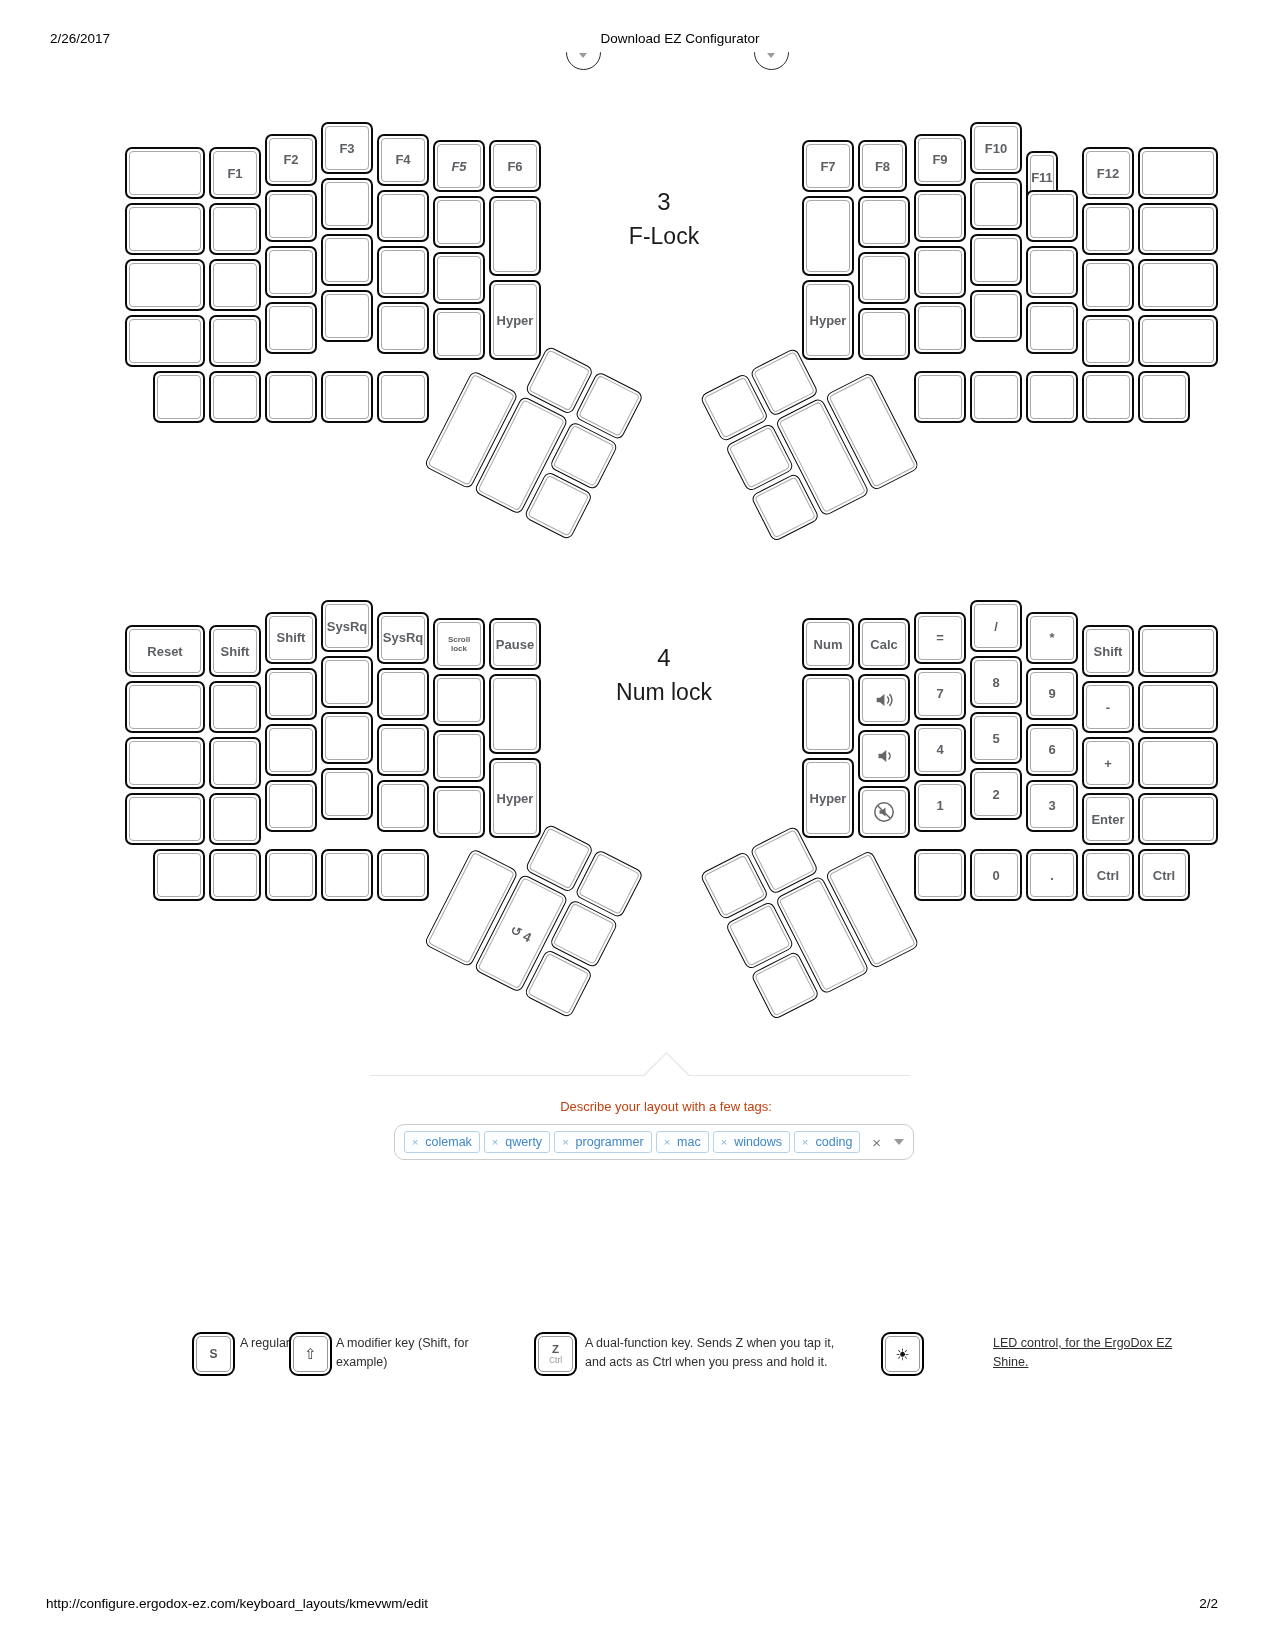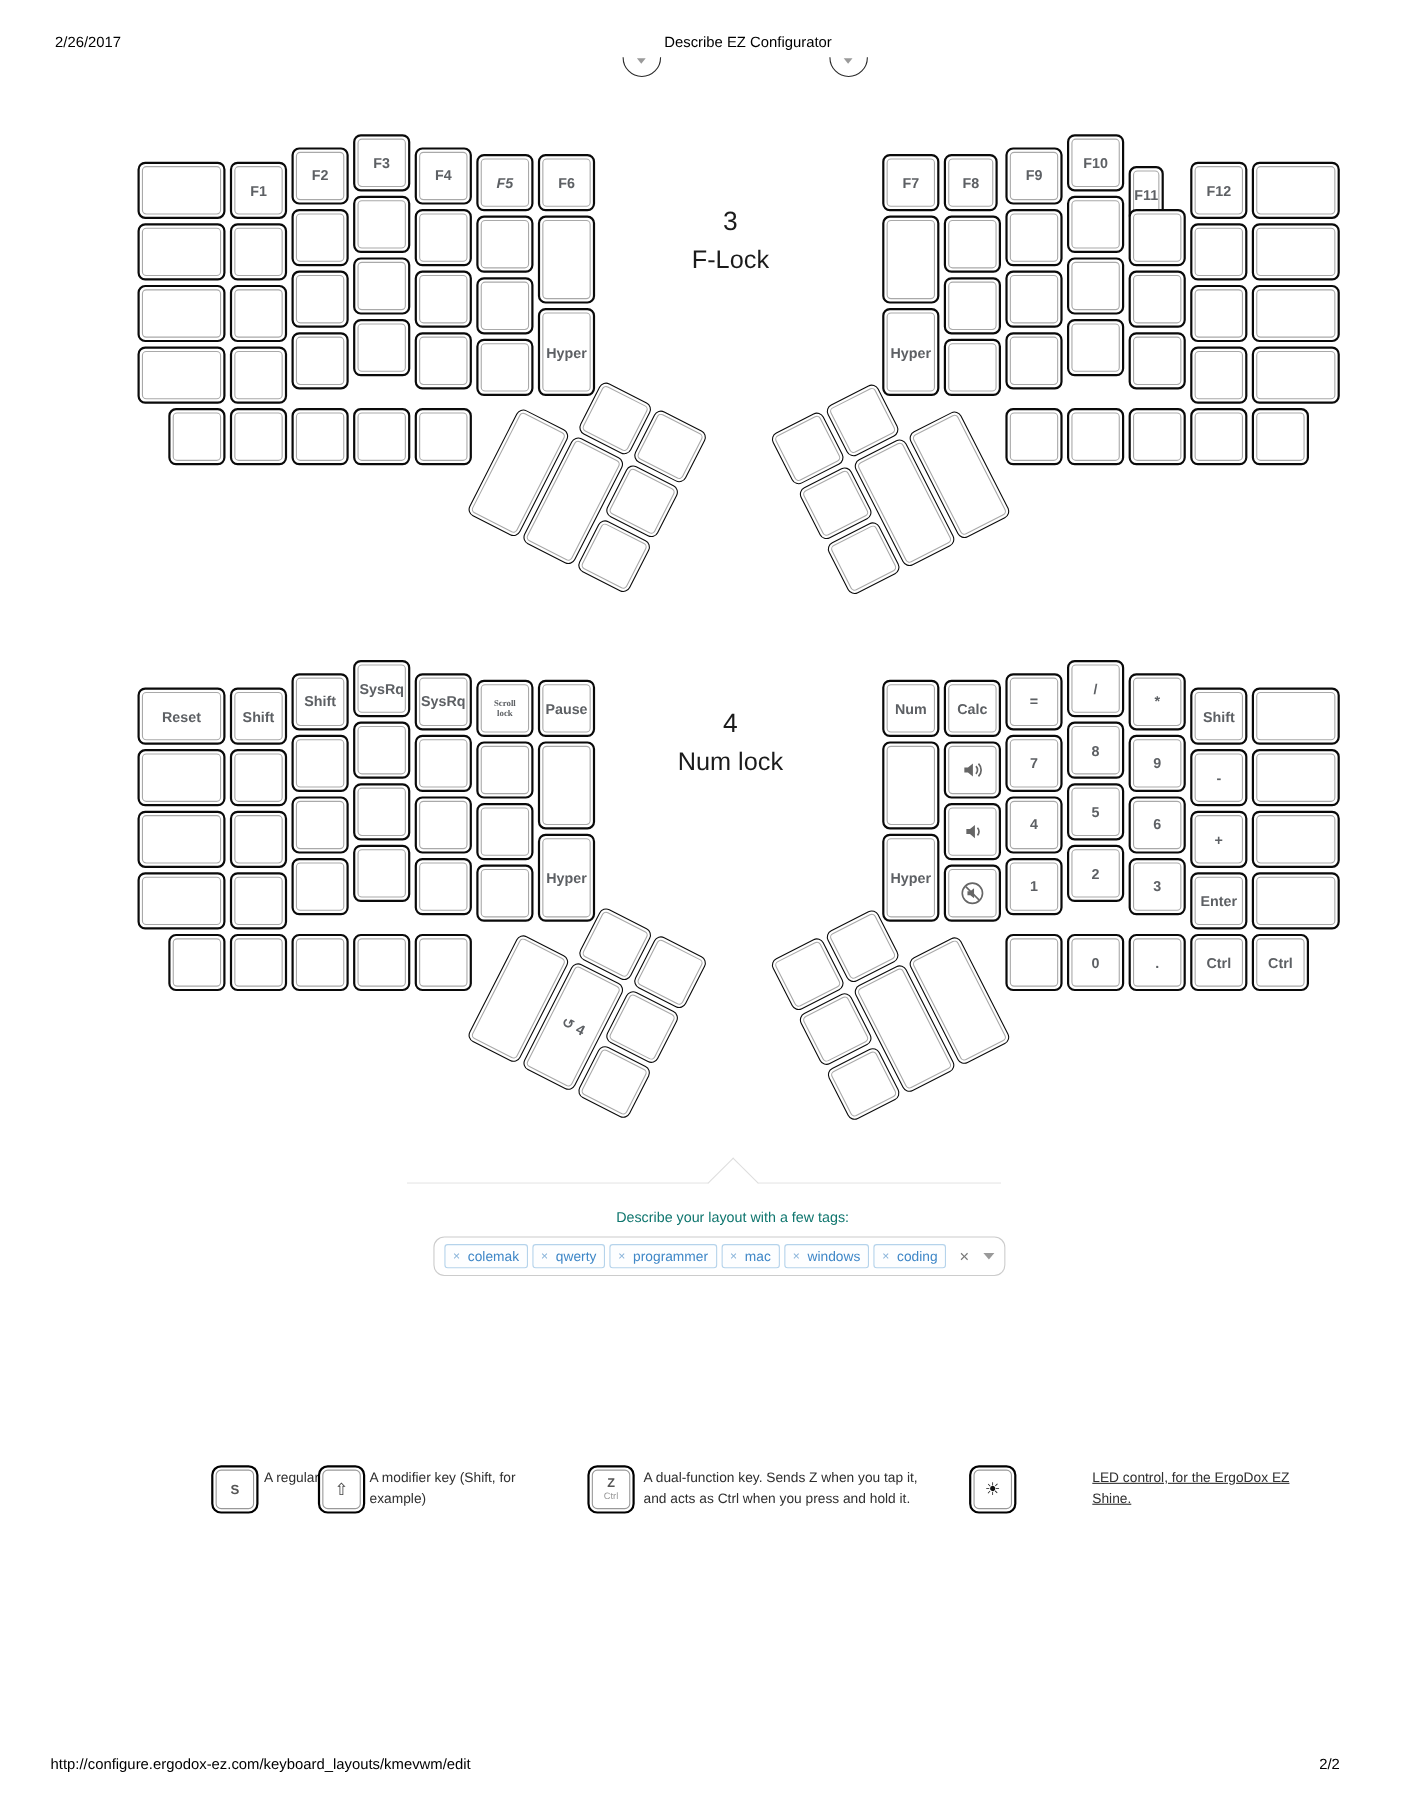--- a/index.html
+++ b/index.html
@@ -31,21 +31,21 @@
   .layer-label{position:absolute;left:554px;width:220px;text-align:center;color:#1b1b1b;}
   .layer-number{font-size:24px;line-height:1;}
   .layer-name{font-size:23px;margin-top:11px;line-height:1;}
 
   
   .divider-line{position:absolute;left:370px;top:1075px;width:540px;height:1px;background:#e6e6e6;}
   .divider-caret{position:absolute;left:650px;top:1059px;width:32px;height:32px;background:#fff;
       border-left:1px solid #dedede;border-top:1px solid #dedede;transform:rotate(45deg);}
 
   
-  .tags-label{position:absolute;left:416px;width:500px;top:1099px;text-align:center;font-size:13px;color:#0f766e;}
+  .tags-label{position:absolute;left:416px;width:500px;top:1099px;text-align:center;font-size:13px;color:#c2410c;}
   .tag-box{position:absolute;left:394px;top:1124px;width:520px;height:36px;border:1px solid #ccc;border-radius:10px;
       background:#fff;box-sizing:border-box;display:flex;align-items:center;justify-content:center;gap:4px;padding:0 8px;}
   .tag-chip{display:inline-flex;align-items:center;border:1px solid #b5d3eb;border-radius:3px;background:#fdfeff;
       padding:3px 7px;font-size:12.5px;color:#3f87c7;white-space:nowrap;}
   .chip-x{color:#8ab4da;font-size:11px;margin-right:7px;}
   .chip-label{color:#3f87c7;}
   .tags-clear{font-size:15px;color:#777;margin:0 2px 0 8px;line-height:1;}
   .tags-caret{width:0;height:0;border-left:5px solid transparent;border-right:5px solid transparent;
       border-top:6px solid #9a9a9a;margin-left:7px;}
 
@@ -73,21 +73,21 @@
   .lk2{left:289px;} .lt2{left:336px;width:154px;}
   .lk3{left:534px;} .lt3{left:585px;width:268px;}
   .lk4{left:881px;} .lt4{left:993px;width:198px;text-decoration:underline;}
 </style>
 </head>
 <body>
 
 <div class="page">
 
   <div class="hdr-date">2/26/2017</div>
-  <div class="hdr-title">Describe EZ Configurator</div>
+  <div class="hdr-title">Download EZ Configurator</div>
 
   <div class="cut-stub" style="left:565px">
     <div class="arc"></div>
     <span class="stub-caret"></span>
   </div>
   <div class="cut-stub" style="left:753px">
     <div class="arc"></div>
     <span class="stub-caret"></span>
   </div>
 
@@ -431,21 +431,21 @@
         </div>
         <div class="key" style="left: 252px; top: 67.76px; width: 52px; height: 52px;">
           <div class="key-inner"></div>
         </div>
         <div class="key" style="left: 252px; top: 123.76px; width: 52px; height: 52px;">
           <div class="key-inner"></div>
         </div>
         <div class="key" style="left: 252px; top: 179.76px; width: 52px; height: 52px;">
           <div class="key-inner"></div>
         </div>
-        <div class="key" style="left: 308px; top: 18.48px; width: 52px; height: 52px; font-family: Liberation Serif, serif;">
+        <div class="key" style="left: 308px; top: 18.48px; width: 52px; height: 52px;">
           <div class="key-inner">
             <span class="key-label key-label-small">Scroll lock</span>
           </div>
         </div>
         <div class="key" style="left: 308px; top: 74.48px; width: 52px; height: 52px;">
           <div class="key-inner"></div>
         </div>
         <div class="key" style="left: 308px; top: 130.48px; width: 52px; height: 52px;">
           <div class="key-inner"></div>
         </div>

